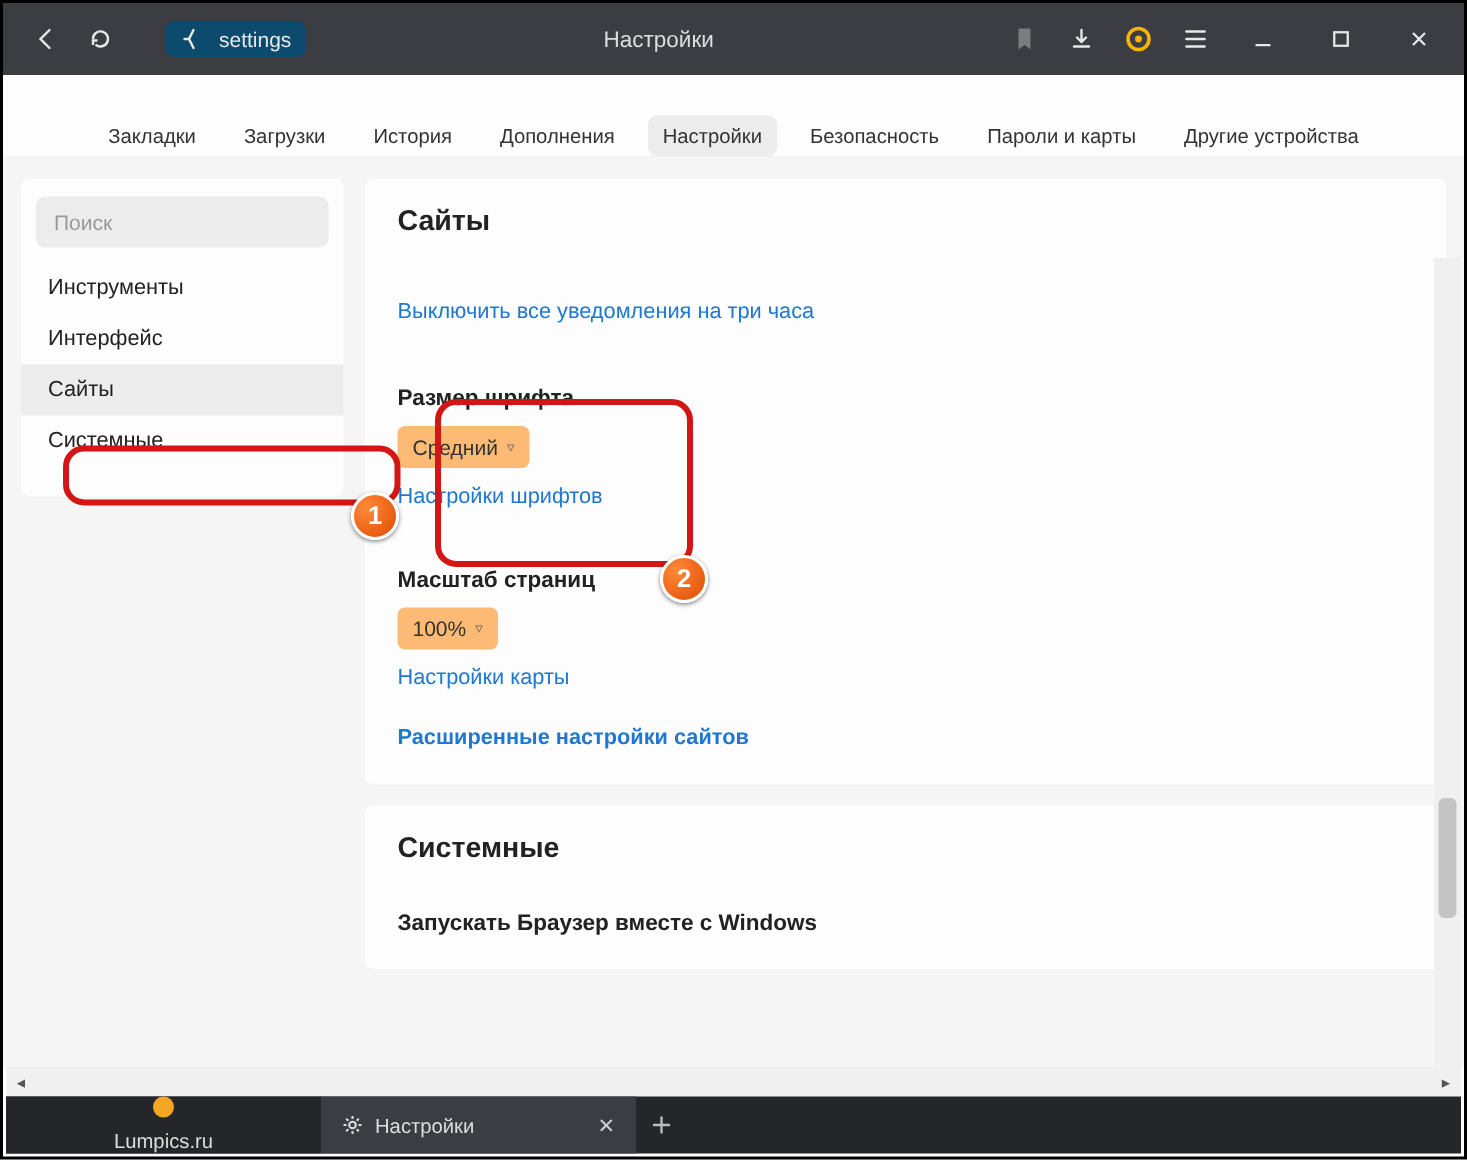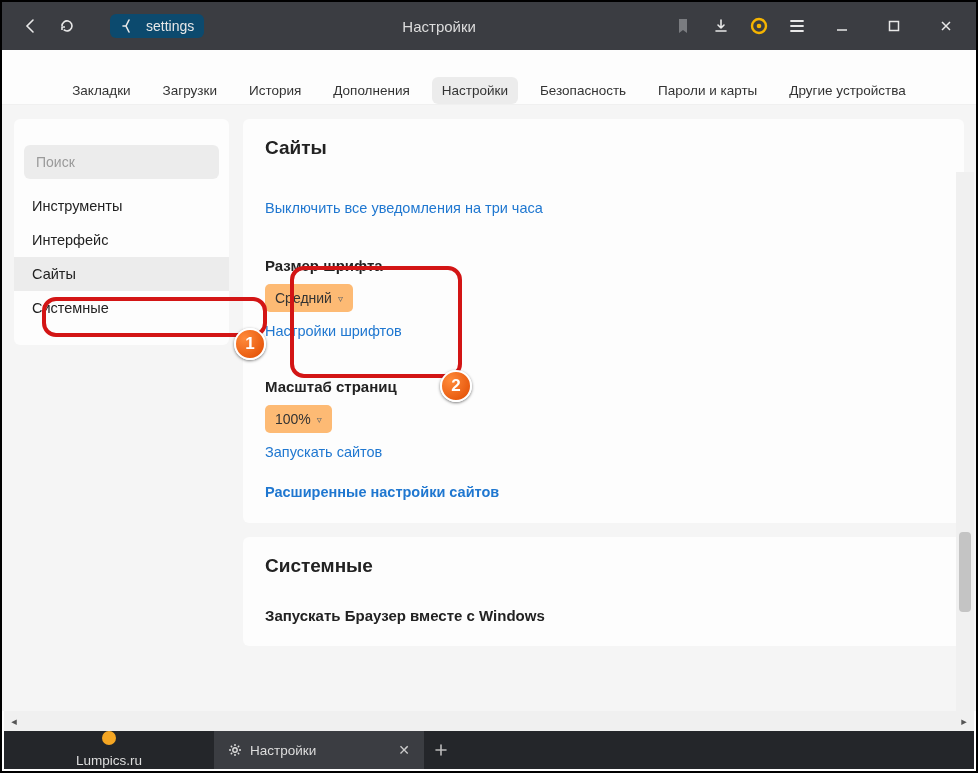--- a/index.html
+++ b/index.html
@@ -17,21 +17,21 @@
   
   .topnav { height: 55px; display:flex; align-items:flex-end; justify-content:center; gap:12px; background:#fdfdfd; border-bottom:1px solid #f0f0f0;}
   .topnav-item { font-size:13.5px; color:#333; padding:6px 10px; border-radius:6px; cursor:pointer;}
   .topnav-item.active { background:#ececec; }
 
   
   .content { display:flex; height: calc(100% - 48px - 55px - 40px - 20px); background:#f5f5f5; position:relative; padding:14px 12px 0 12px; gap:14px; }
 
   
   .sidebar { width:215px; background:#fdfdfd; border-radius:6px; padding:10px 0 20px 0; align-self:flex-start;}
-  .search-box { margin:16px 10px 10px 10px; background:#ececec; border-radius:6px; height:34px; display:flex; align-items:center; padding:0 12px; color:#9a9a9a; font-size:14px;}
+  .search-box { margin:2px 10px 10px 10px; background:#ececec; border-radius:6px; height:34px; display:flex; align-items:center; padding:0 12px; color:#9a9a9a; font-size:14px;}
   .side-item { padding:9px 18px; font-size:14.5px; color:#222; cursor:pointer;}
   .side-item.sel { background:#ececec; }
 
   
   .main { flex:1; display:flex; flex-direction:column; gap:14px; overflow:hidden;}
   .card { background:#fdfdfd; border-radius:6px; padding:18px 22px 22px 22px;}
   .card h2 { font-size:19px; font-weight:600; color:#222; margin-bottom:12px;}
   .link { color:#1f77d0; font-size:14.5px; cursor:pointer; display:inline-block;}
   .link.bold { font-weight:600; }
   .section-label { font-size:15px; font-weight:600; color:#222; margin-top:18px; margin-bottom:10px;}
@@ -167,21 +167,21 @@
       <div style="margin-top:10px">
         <span class="link">Настройки шрифтов</span>
       </div>
 
       <div class="section-label" style="margin-top:38px">Масштаб страниц</div>
       <div class="dropdown">
         <span>100%</span>
         <span class="chev">▿</span>
       </div>
       <div style="margin-top:10px">
-        <span class="link">Запускать сайтов</span>
+        <span class="link">Настройки карты</span>
       </div>
 
       <div style="margin-top:22px">
         <span class="link bold">Расширенные настройки сайтов</span>
       </div>
     </div>
 
     <div class="card">
       <h2>Системные</h2>
       <div style="height:18px"></div>

